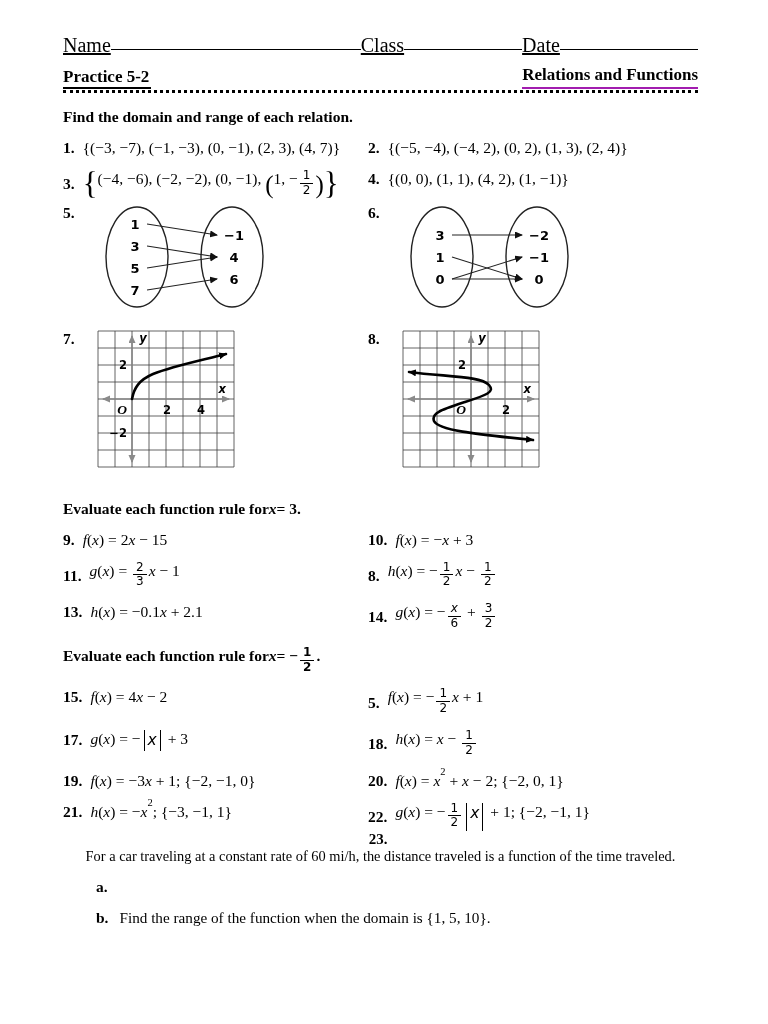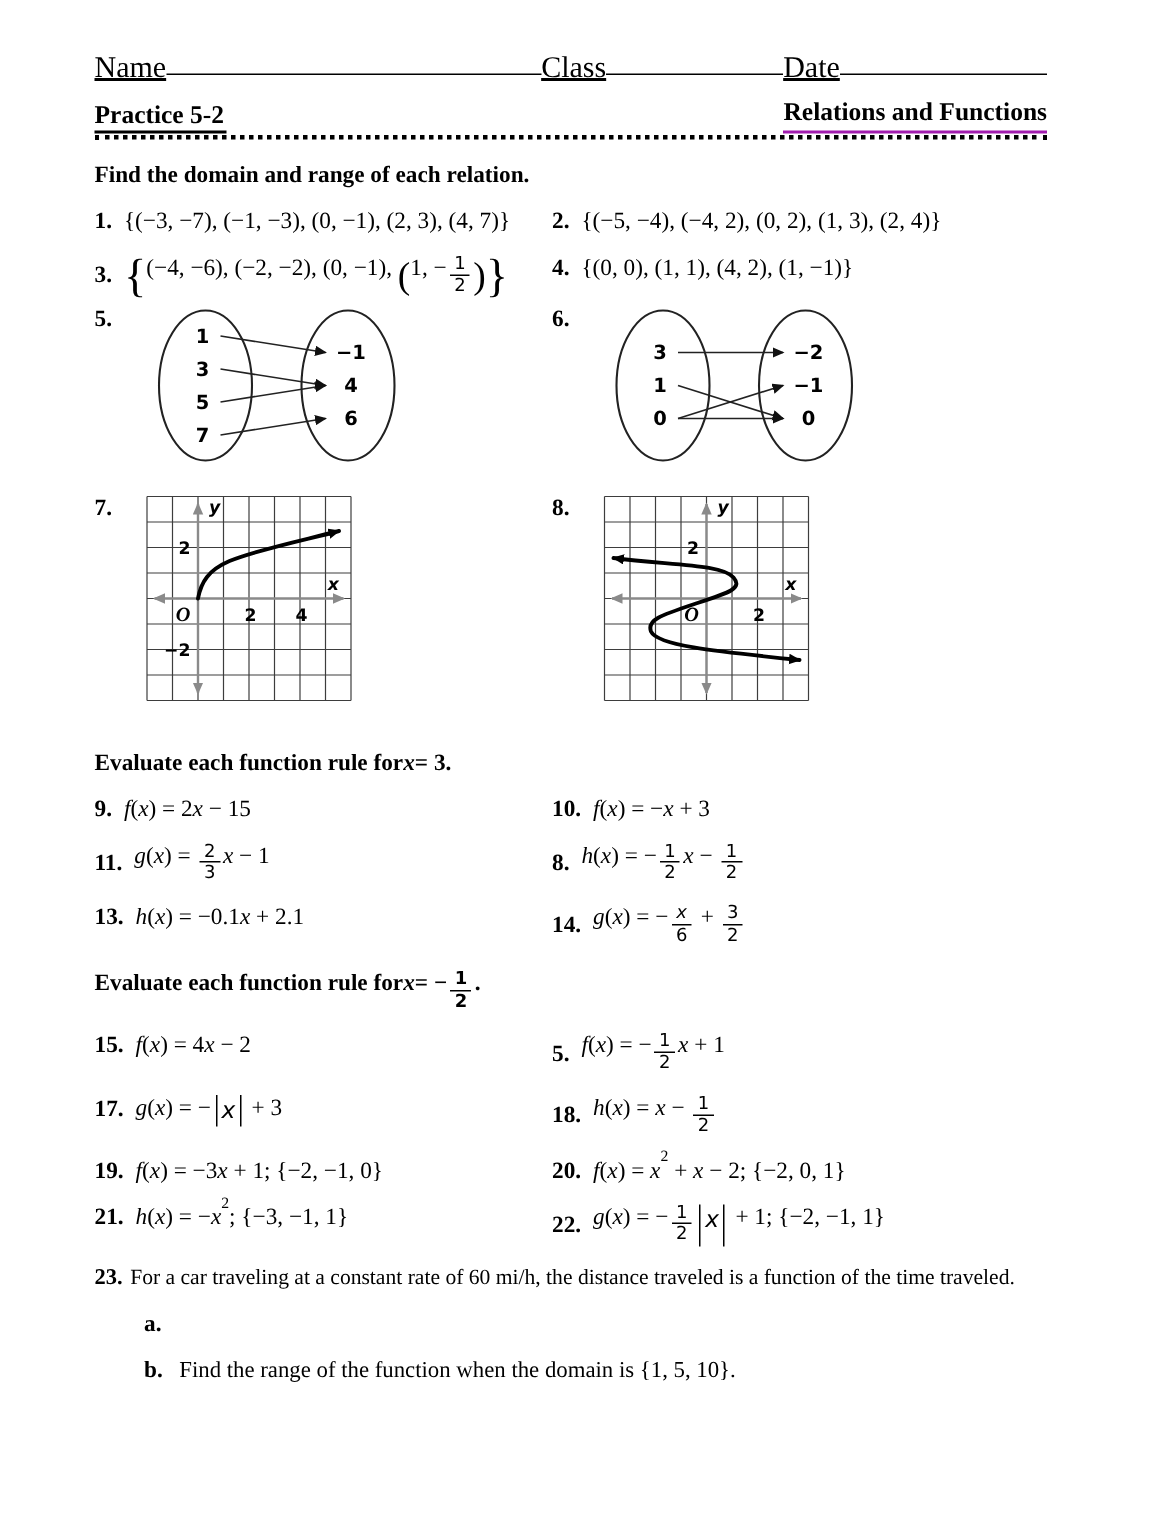--- a/index.html
+++ b/index.html
@@ -36,21 +36,21 @@
        padding:0 3px;margin:0 3px;line-height:1.35;}
   .big{font-family:"Liberation Serif",serif;font-weight:400;line-height:.85;align-self:center;}
   .big-brace{font-size:31px;}
   .big-paren{font-size:25px;}
   sup.sup{font-size:10.5px;vertical-align:super;line-height:0;}
   .diagrams-row{margin-top:5px;}
   .graphs-row{margin-top:18px;margin-bottom:32px;}
   .figwrap{display:flex;align-items:flex-start;}
   .figwrap .pnum{margin-top:0;}
   .figwrap svg{margin-left:14px;}
-  .longprob{display:flex;margin-top:13px;font-size:14.4px;white-space:nowrap;align-items:center;}
+  .longprob{display:flex;font-size:14.4px;white-space:nowrap;align-items:center;flex-direction:column;}
   .longprob .pnum{font-size:15px;margin-right:5px;}
   .subitem{display:flex;margin-top:13px;padding-left:33px;font-size:15.2px;align-items:baseline;}
   .subitem .pnum{margin-right:11px;}
 </style>
 </head>
 <body>
 
 <div class="page">
   <div class="name-row">
     <span class="lbl">Name</span>

